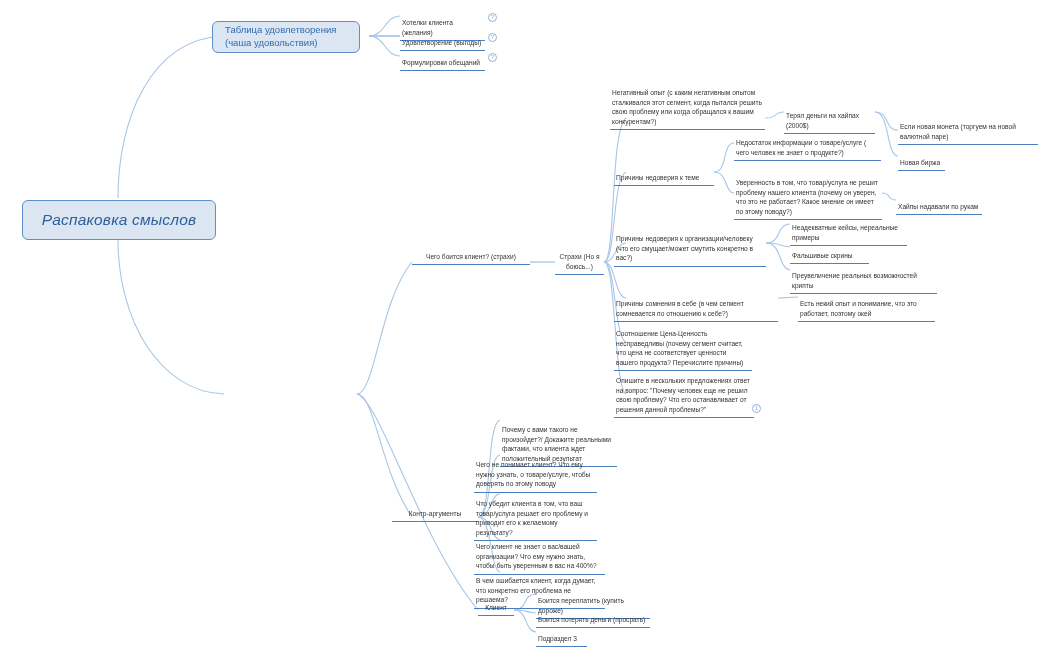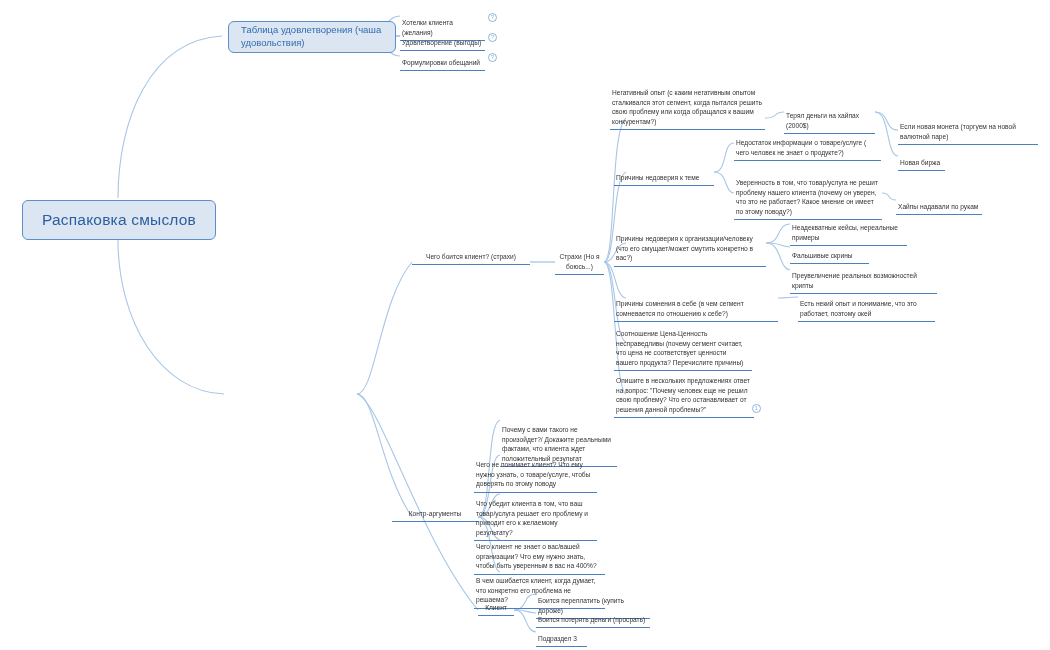--- a/index.html
+++ b/index.html
@@ -136,25 +136,25 @@
       <path d="M478,517 C492,517 490,494 500,494"></path>
       <path d="M478,517 C492,517 490,538 500,540"></path>
       <path d="M478,517 C492,517 490,570 500,572"></path>
 
       <path d="M514,610 C528,610 522,594 536,594"></path>
       <path d="M514,610 C528,610 524,612 536,613"></path>
       <path d="M514,610 C528,610 524,631 536,632"></path>
     </g>
   </svg>
 
-  <div class="boxnode rootnode" style="left:22px; top:200px; width:194px; height:40px; justify-content:center;">
+  <div class="boxnode rootnode" style="left:22px; top:200px; width:194px; height:40px; justify-content:center;font-style:italic;">
     <span>Распаковка смыслов</span>
   </div>
 
-  <div class="boxnode branchbox" style="left:228px; top:21px; width:168px; height:32px;">
+  <div class="boxnode branchbox" style="left:212px; top:21px; width:148px; height:32px;">
     <span>Таблица удовлетворения (чаша удовольствия)</span>
   </div>
 
   <div class="leaf" style="left:400px; top:8px; width:85px;">
     <span>Хотелки клиента (желания)</span>
   </div>
   <div class="badge" style="left:488px; top:13px;">
     <span>?</span>
   </div>
 

